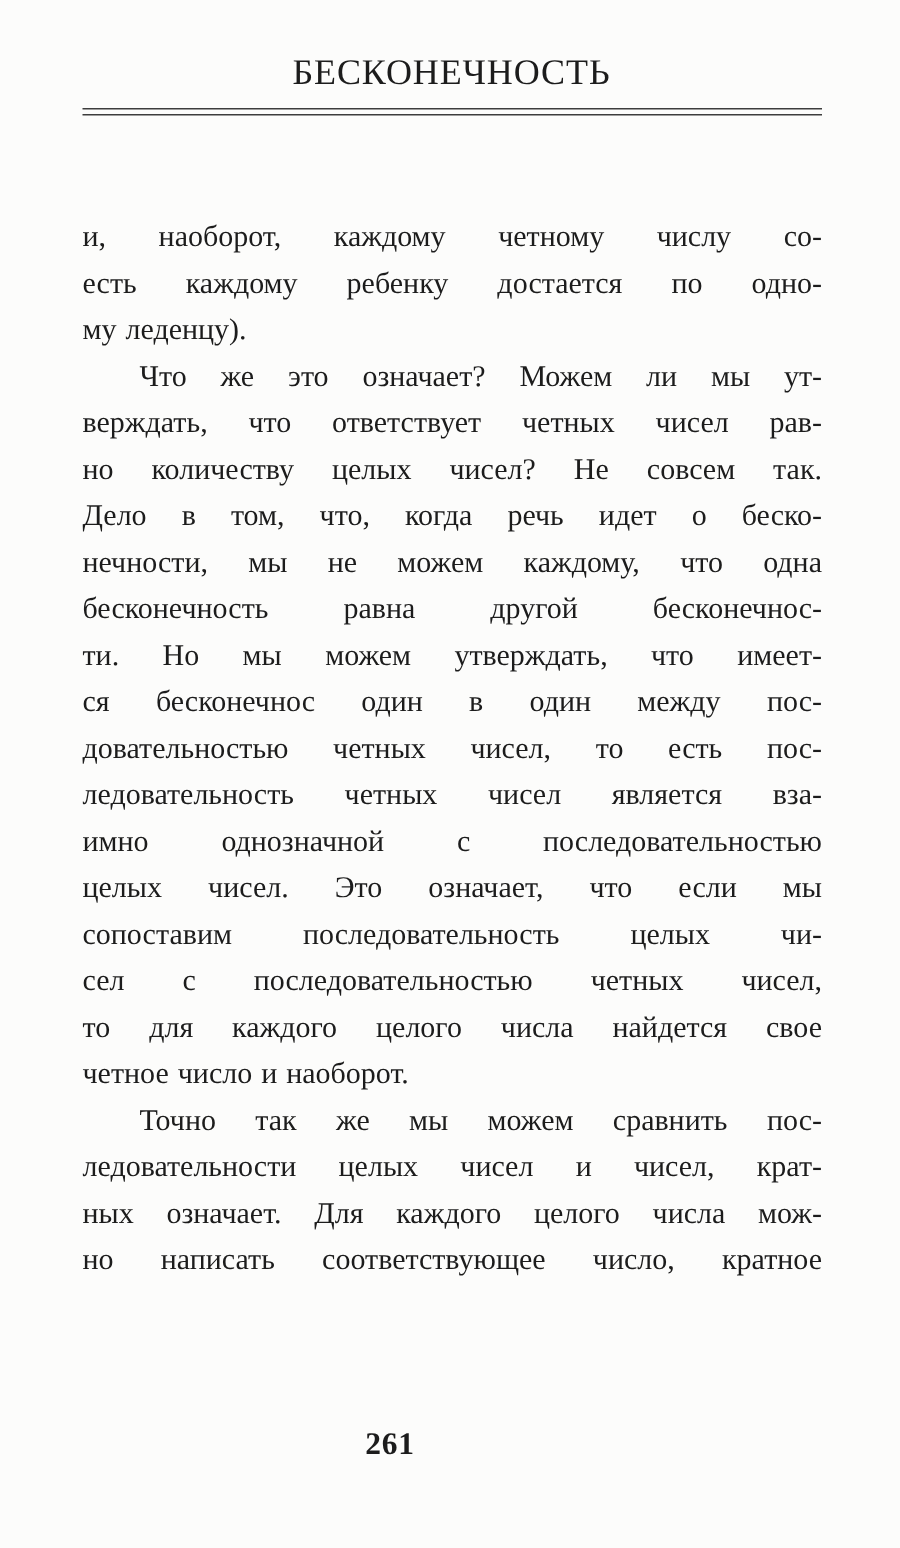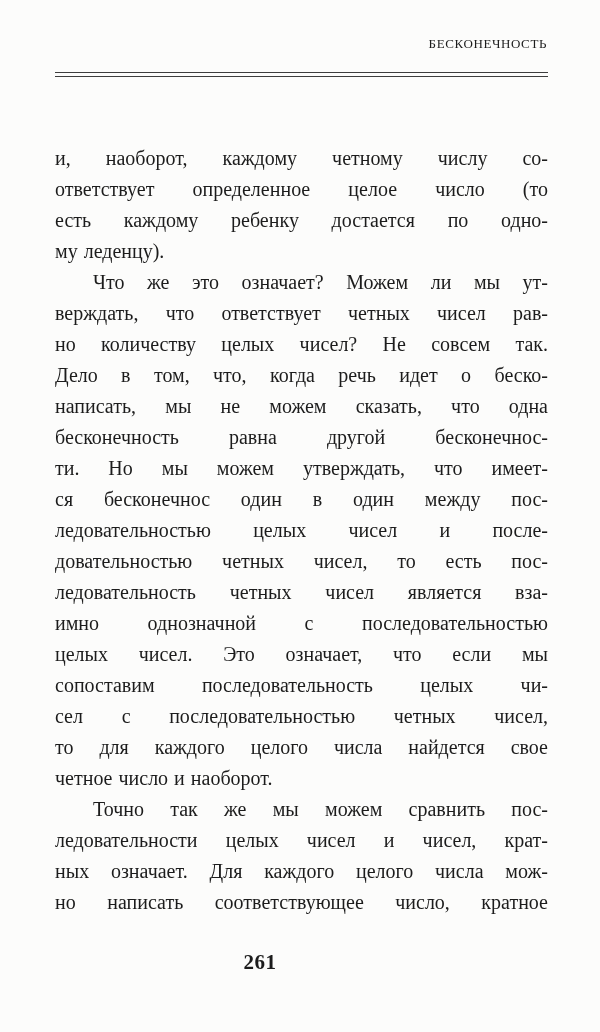--- a/index.html
+++ b/index.html
@@ -10,22 +10,22 @@
     background: #fcfcfb;
     font-family: "Liberation Serif", "DejaVu Serif", serif;
     color: #1c1c1c;
     overflow: hidden;
   }
   .running-head {
     position: absolute;
     top: 36px;
     left: 55px;
     right: 53px;
-    text-align: right;
-    font-size: 13px;
+    text-align: center;
+    font-size: 24px;
     letter-spacing: 0.6px;
     font-weight: 500;
     white-space: nowrap;
   }
   .header-rule {
     position: absolute;
     top: 72px;
     left: 55px;
     right: 52px;
     height: 3px;
@@ -65,35 +65,33 @@
 <div class="page">
 
   <div class="running-head">БЕСКОНЕЧНОСТЬ</div>
 
   <div class="header-rule"></div>
 
   <div class="page-body">
 
     <div>
       <div class="text-line">и, наоборот, каждому четному числу со-</div>
-      <div class="text-line">ответствует определенное целое число (то</div>
       <div class="text-line">есть каждому ребенку достается по одно-</div>
       <div class="text-line end">му леденцу).</div>
     </div>
 
     <div>
       <div class="text-line indent">Что же это означает? Можем ли мы ут-</div>
       <div class="text-line">верждать, что ответствует четных чисел рав-</div>
       <div class="text-line">но количеству целых чисел? Не совсем так.</div>
       <div class="text-line">Дело в том, что, когда речь идет о беско-</div>
-      <div class="text-line">написать, мы не можем сказать, что одна</div>
+      <div class="text-line">нечности, мы не можем каждому, что одна</div>
       <div class="text-line">бесконечность равна другой бесконечнос-</div>
       <div class="text-line">ти. Но мы можем утверждать, что имеет-</div>
       <div class="text-line">ся бесконечнос один в один между пос-</div>
-      <div class="text-line">ледовательностью целых чисел и после-</div>
       <div class="text-line">довательностью четных чисел, то есть пос-</div>
       <div class="text-line">ледовательность четных чисел является вза-</div>
       <div class="text-line">имно однозначной с последовательностью</div>
       <div class="text-line">целых чисел. Это означает, что если мы</div>
       <div class="text-line">сопоставим последовательность целых чи-</div>
       <div class="text-line">сел с последовательностью четных чисел,</div>
       <div class="text-line">то для каждого целого числа найдется свое</div>
       <div class="text-line end">четное число и наоборот.</div>
     </div>
 

